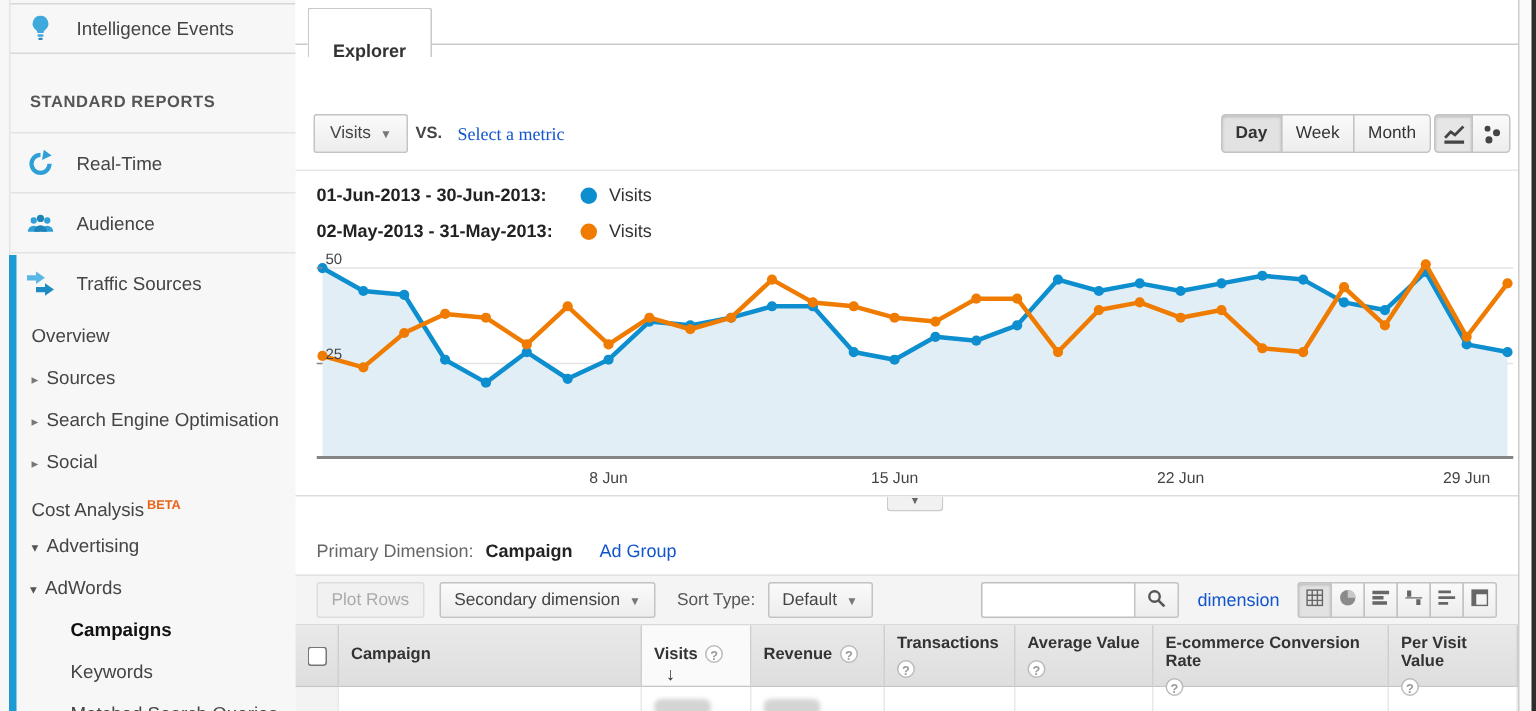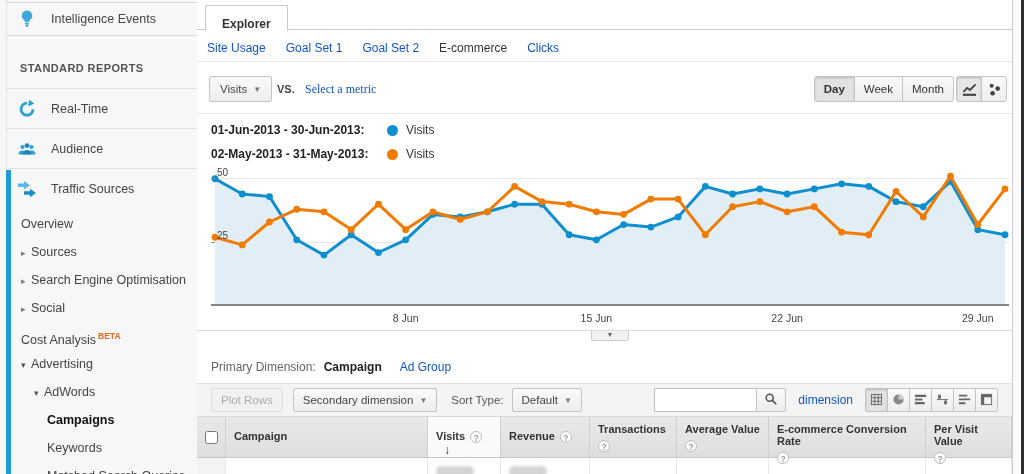--- a/index.html
+++ b/index.html
@@ -26,21 +26,21 @@
   .sb-sub .arr { display:inline-block; width:10px; font-size:9px; color:#777; }
   .sb-sub.sel .lbl { font-weight:bold; color:#111; }
   .beta { font-size:8.5px; font-weight:bold; color:#e8641b; vertical-align:super; margin-left:2px; }
 
   
   .main { position:absolute; left:197px; top:0; width:815px; height:474px; background:#fff; }
   .gutter { position:absolute; left:1012px; top:0; width:9px; height:474px; background:#fafafa; border-left:1px solid #ccc; }
   .win-edge { position:absolute; left:1021px; top:0; width:3px; height:474px; background:#2d2d2d; }
 
   .tabbar { position:absolute; left:0; top:0; width:815px; height:30px; border-bottom:1px solid #c9c9c9; background:#fff; }
-  .tab { position:absolute; left:8px; top:5px; height:26px; line-height:25px; padding:6px 16px;
+  .tab { position:absolute; left:8px; top:5px; height:26px; line-height:25px; padding:16px 16px;
     background:#fff; border:1px solid #c9c9c9; border-bottom:0; border-radius:2px 2px 0 0;
     font-size:12px; font-weight:bold; color:#333; box-shadow:0 1px 0 0 #fff; cursor:pointer; }
 
   .subtabs { position:absolute; left:0; top:31px; width:815px; height:31px; line-height:31px;
     padding-left:10px; border-bottom:1px solid #e7e7e7; }
   .subtab { display:inline-block; margin-right:20px; font-size:12px; color:#1155cc; text-decoration:none; cursor:pointer; }
   .subtab.sel { color:#333; cursor:default; }
 
   .metricbar { position:absolute; left:0; top:63px; width:815px; height:51px; border-bottom:1px solid #e7e7e7; }
   .btn { display:inline-flex; align-items:center; background:linear-gradient(#fafafa,#ededed);
@@ -178,42 +178,41 @@
   </div>
         <div class="sb-sub" style="padding-left: 14px;">
     <span class="arr">▸</span><span class="lbl">Social</span>
   </div>
         <div class="sb-sub" style="padding-left: 14px;">
     <span class="lbl">Cost Analysis</span><span class="beta">BETA</span>
   </div>
         <div class="sb-sub" style="padding-left: 14px;">
     <span class="arr" style="color: rgb(85, 85, 85);">▾</span><span class="lbl">Advertising</span>
   </div>
-        <div class="sb-sub" style="padding-left: 27px;">
+        <div class="sb-sub" style="padding-left: 13px;">
     <span class="arr" style="color: rgb(85, 85, 85);">▾</span><span class="lbl">AdWords</span>
   </div>
         <div class="sb-sub sel" style="padding-left: 40px;">
     <span class="lbl">Campaigns</span>
   </div>
         <div class="sb-sub" style="padding-left: 40px;">
     <span class="lbl">Keywords</span>
   </div>
         <div class="sb-sub" style="padding-left: 40px;">
     <span class="lbl">Matched Search Queries</span>
   </div>
       </div>
   </div>
 
   <div class="main">
 
     <div class="tabbar">
       <div class="tab">Explorer</div>
     </div>
 
-    <div class="subtabs" id="subtabs"><span class="subtab">Site Usage</span><span class="subtab">Goal Set 1</span><span class="subtab">Goal Set 2</span><span class="subtab sel">E-commerce</span><span class="subtab">Clicks</span></div>
 
     <div class="metricbar">
       <div class="btn visits-btn">
         <span>Visits</span>
         <span class="caret">▼</span>
       </div>
       <span class="vs-label">VS.</span>
       <span class="select-metric">Select a metric</span>
       <div class="dwm" id="dwm">
           <div class="btn active">Day</div>

